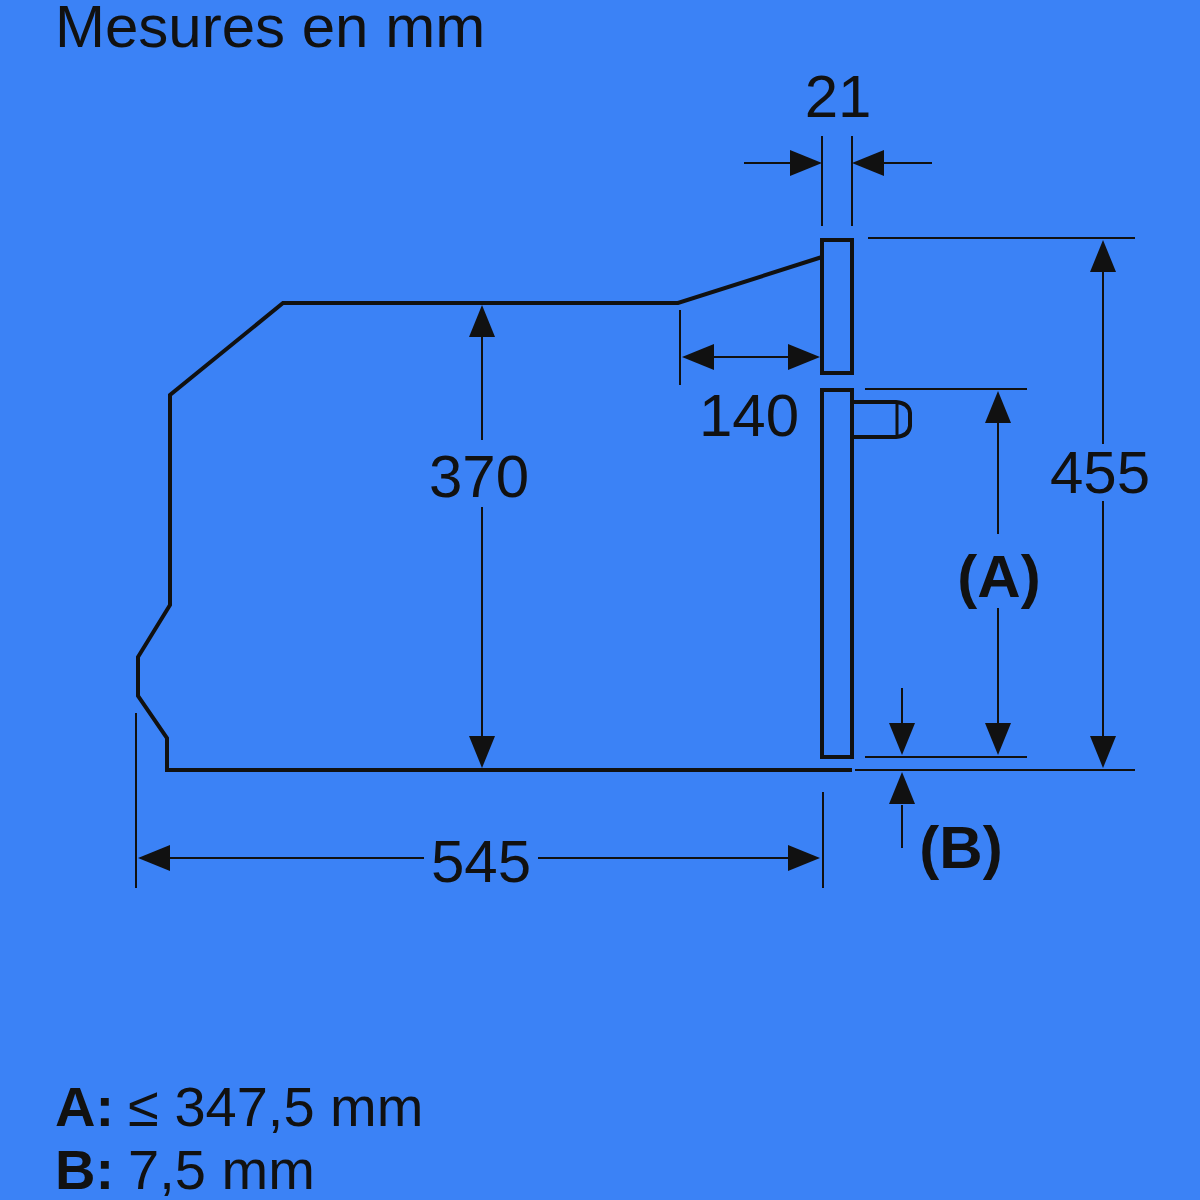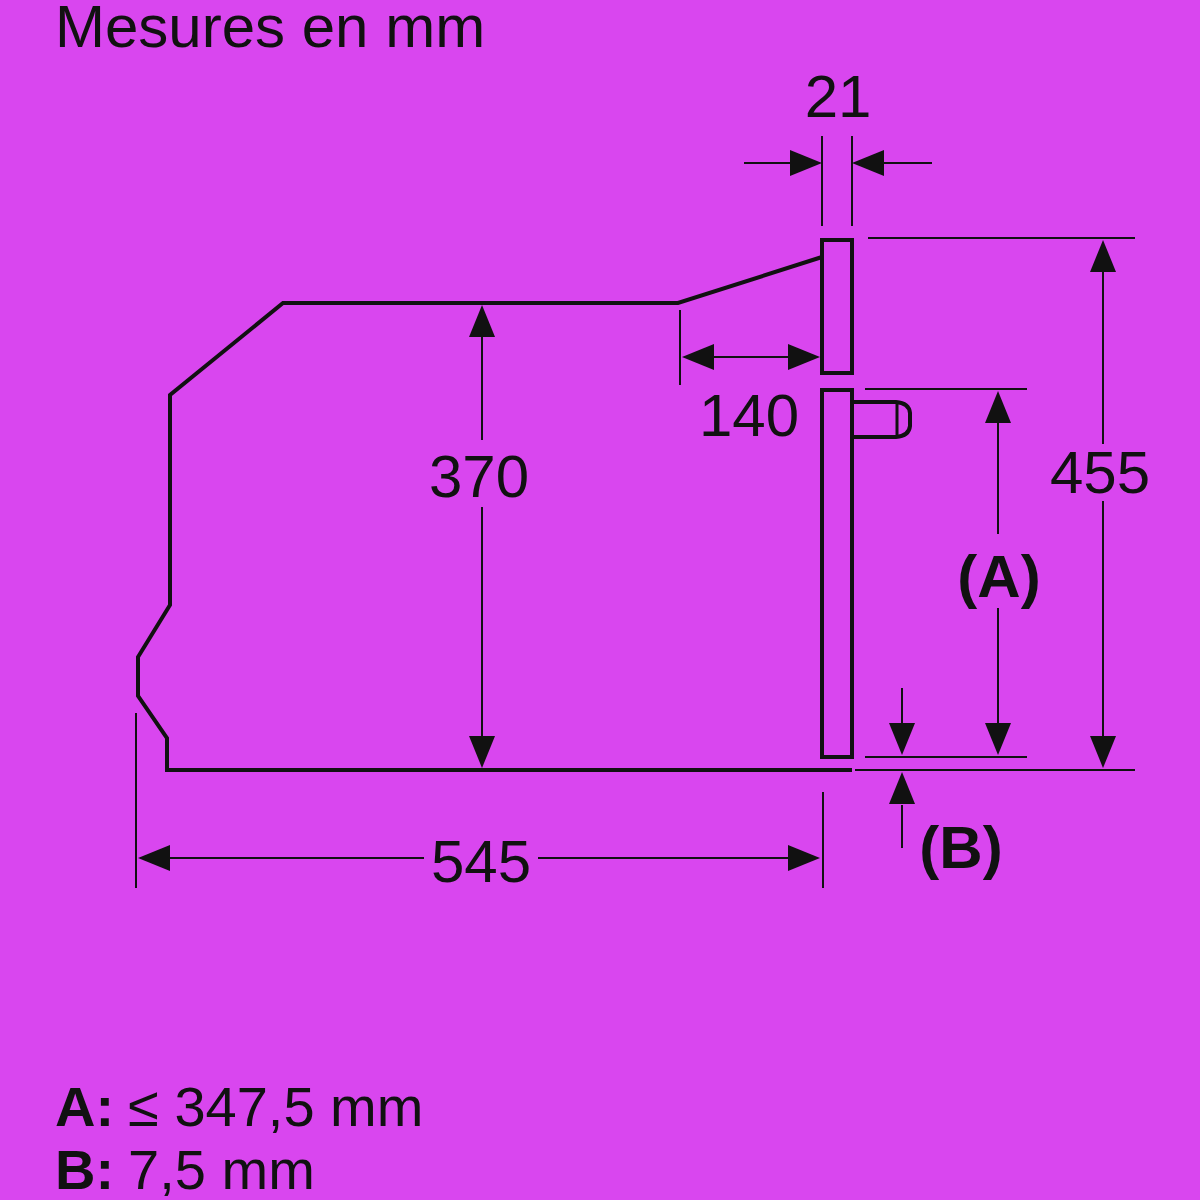--- a/index.html
+++ b/index.html
@@ -4,21 +4,21 @@
 <style>
   html, body {
     margin: 0;
     padding: 0;
     background: #ffffff;
   }
   .page {
     position: relative;
     width: 1200px;
     height: 1200px;
-    background: #d946ef;
+    background: #3b82f6;
     font-family: "Liberation Sans", sans-serif;
     overflow: hidden;
   }
   svg text {
     font-family: "Liberation Sans", sans-serif;
     fill: #111111;
   }
   .dim-label {
     font-size: 60px;
   }

